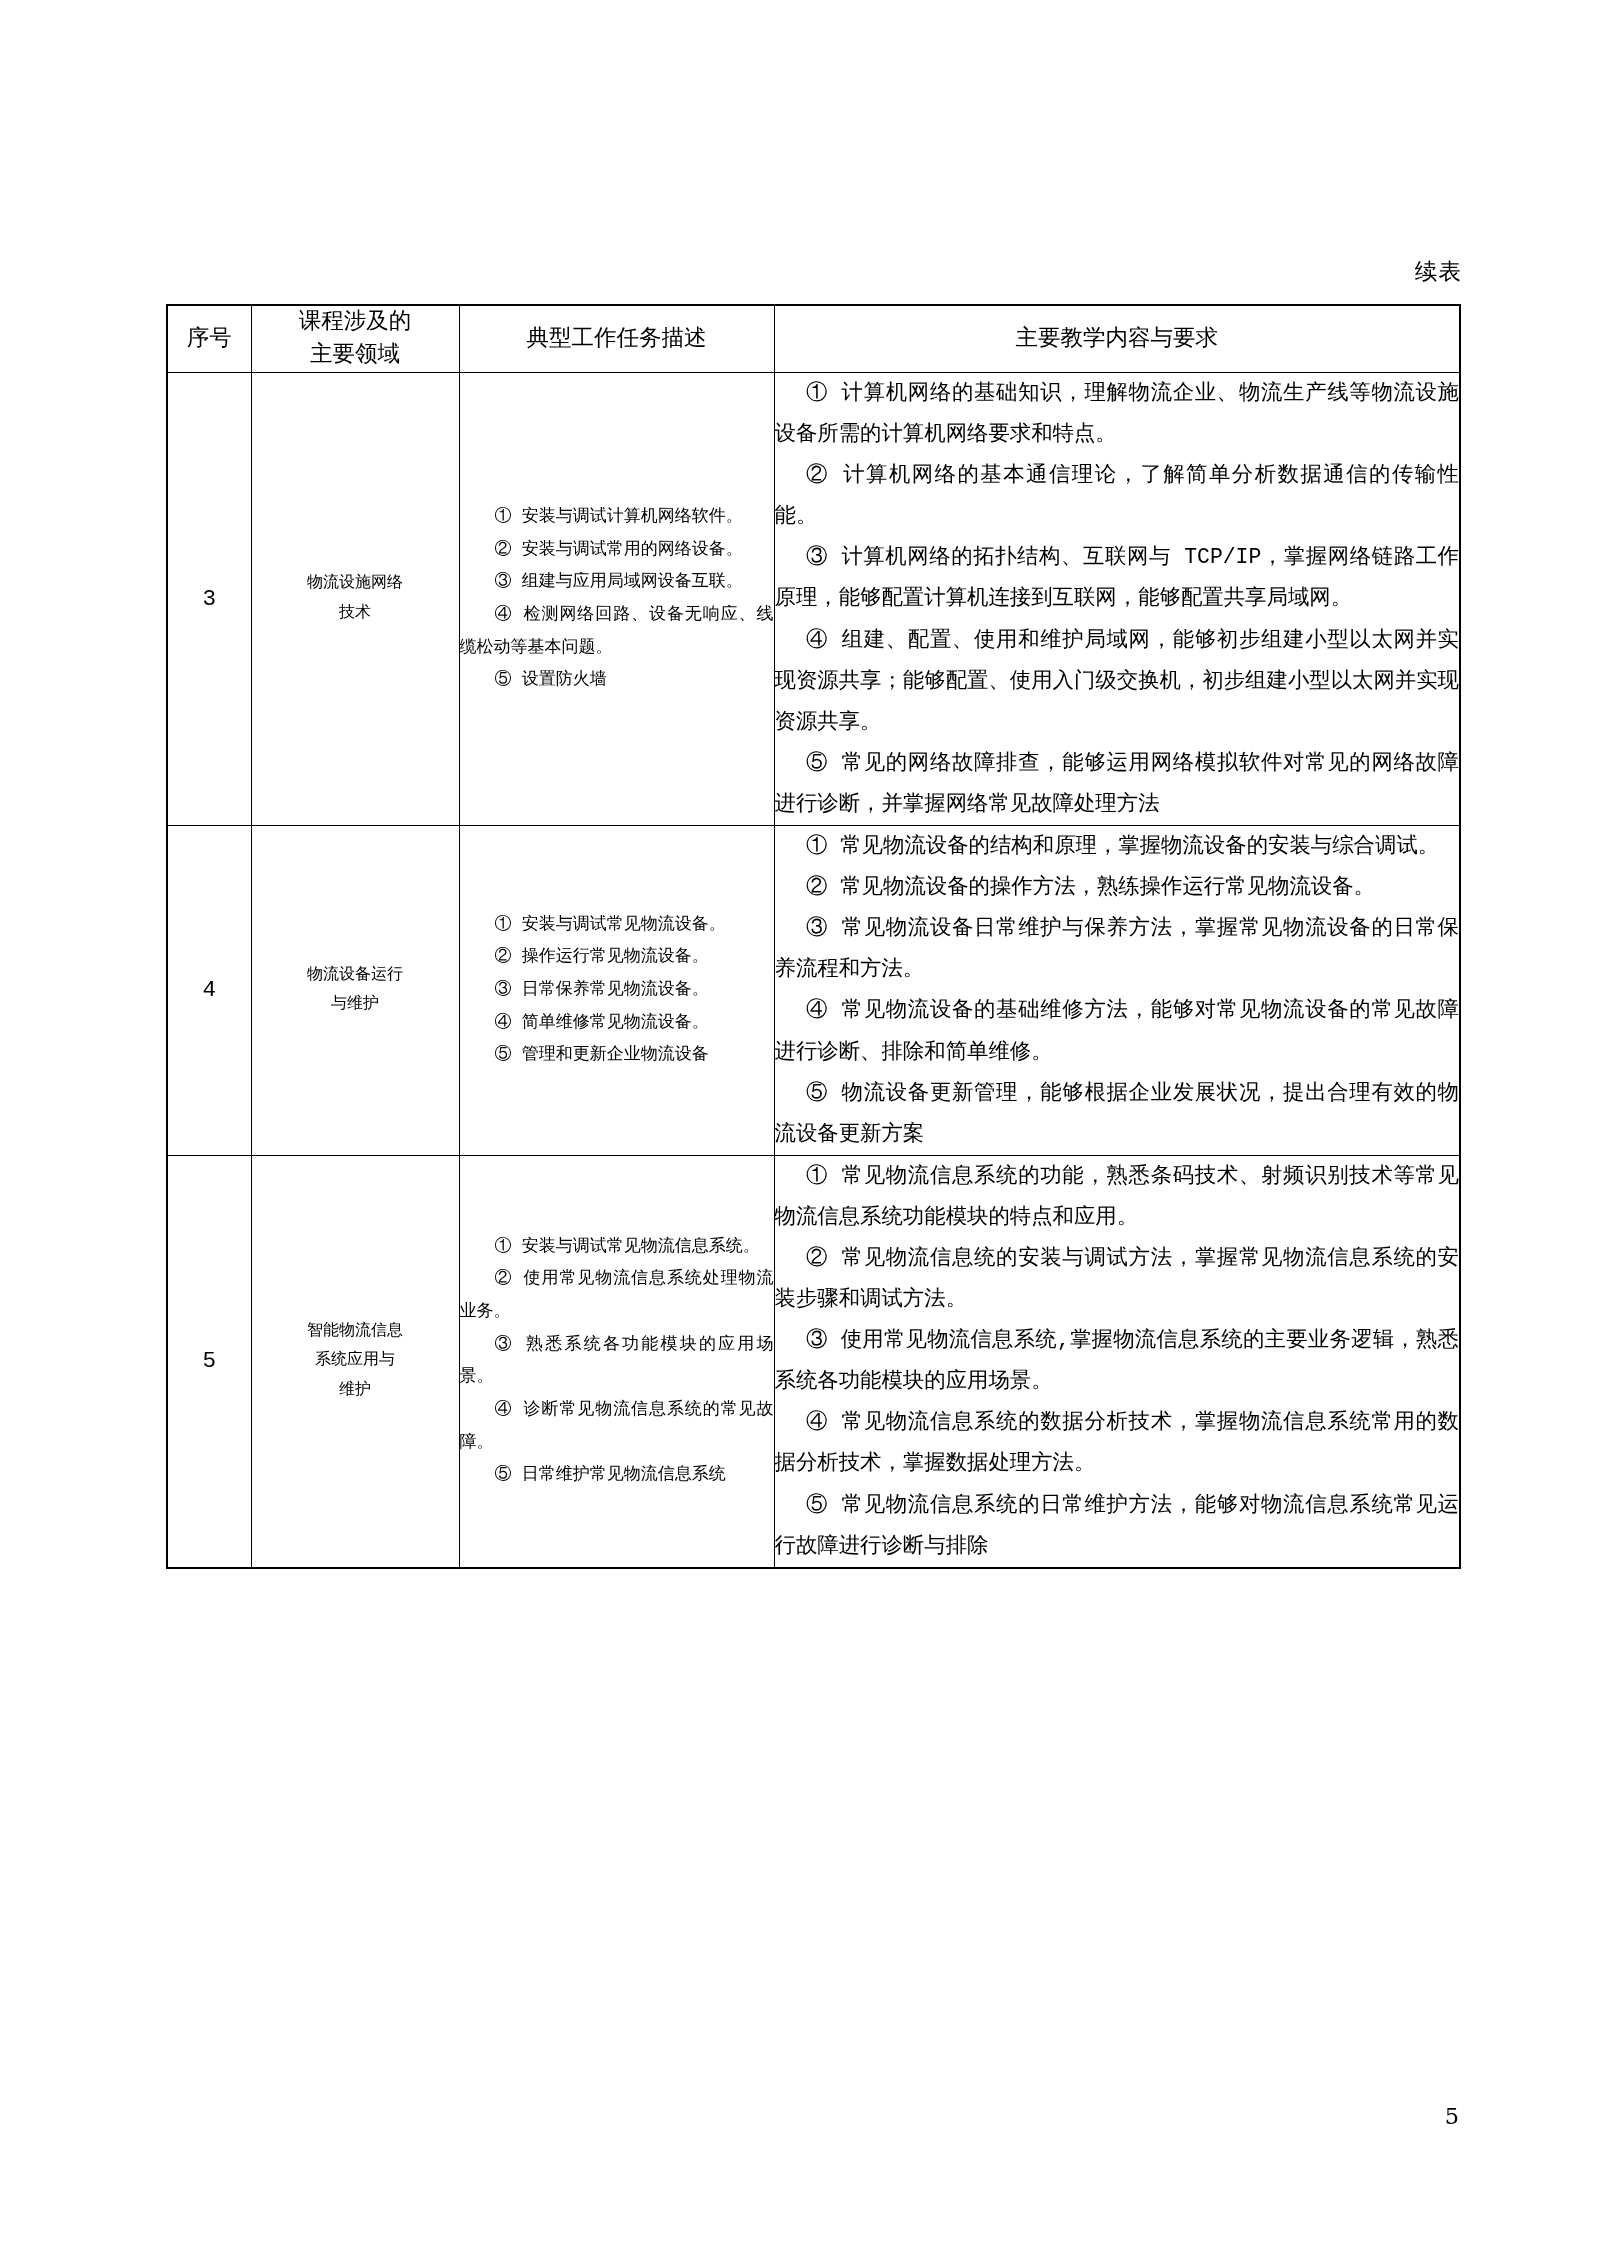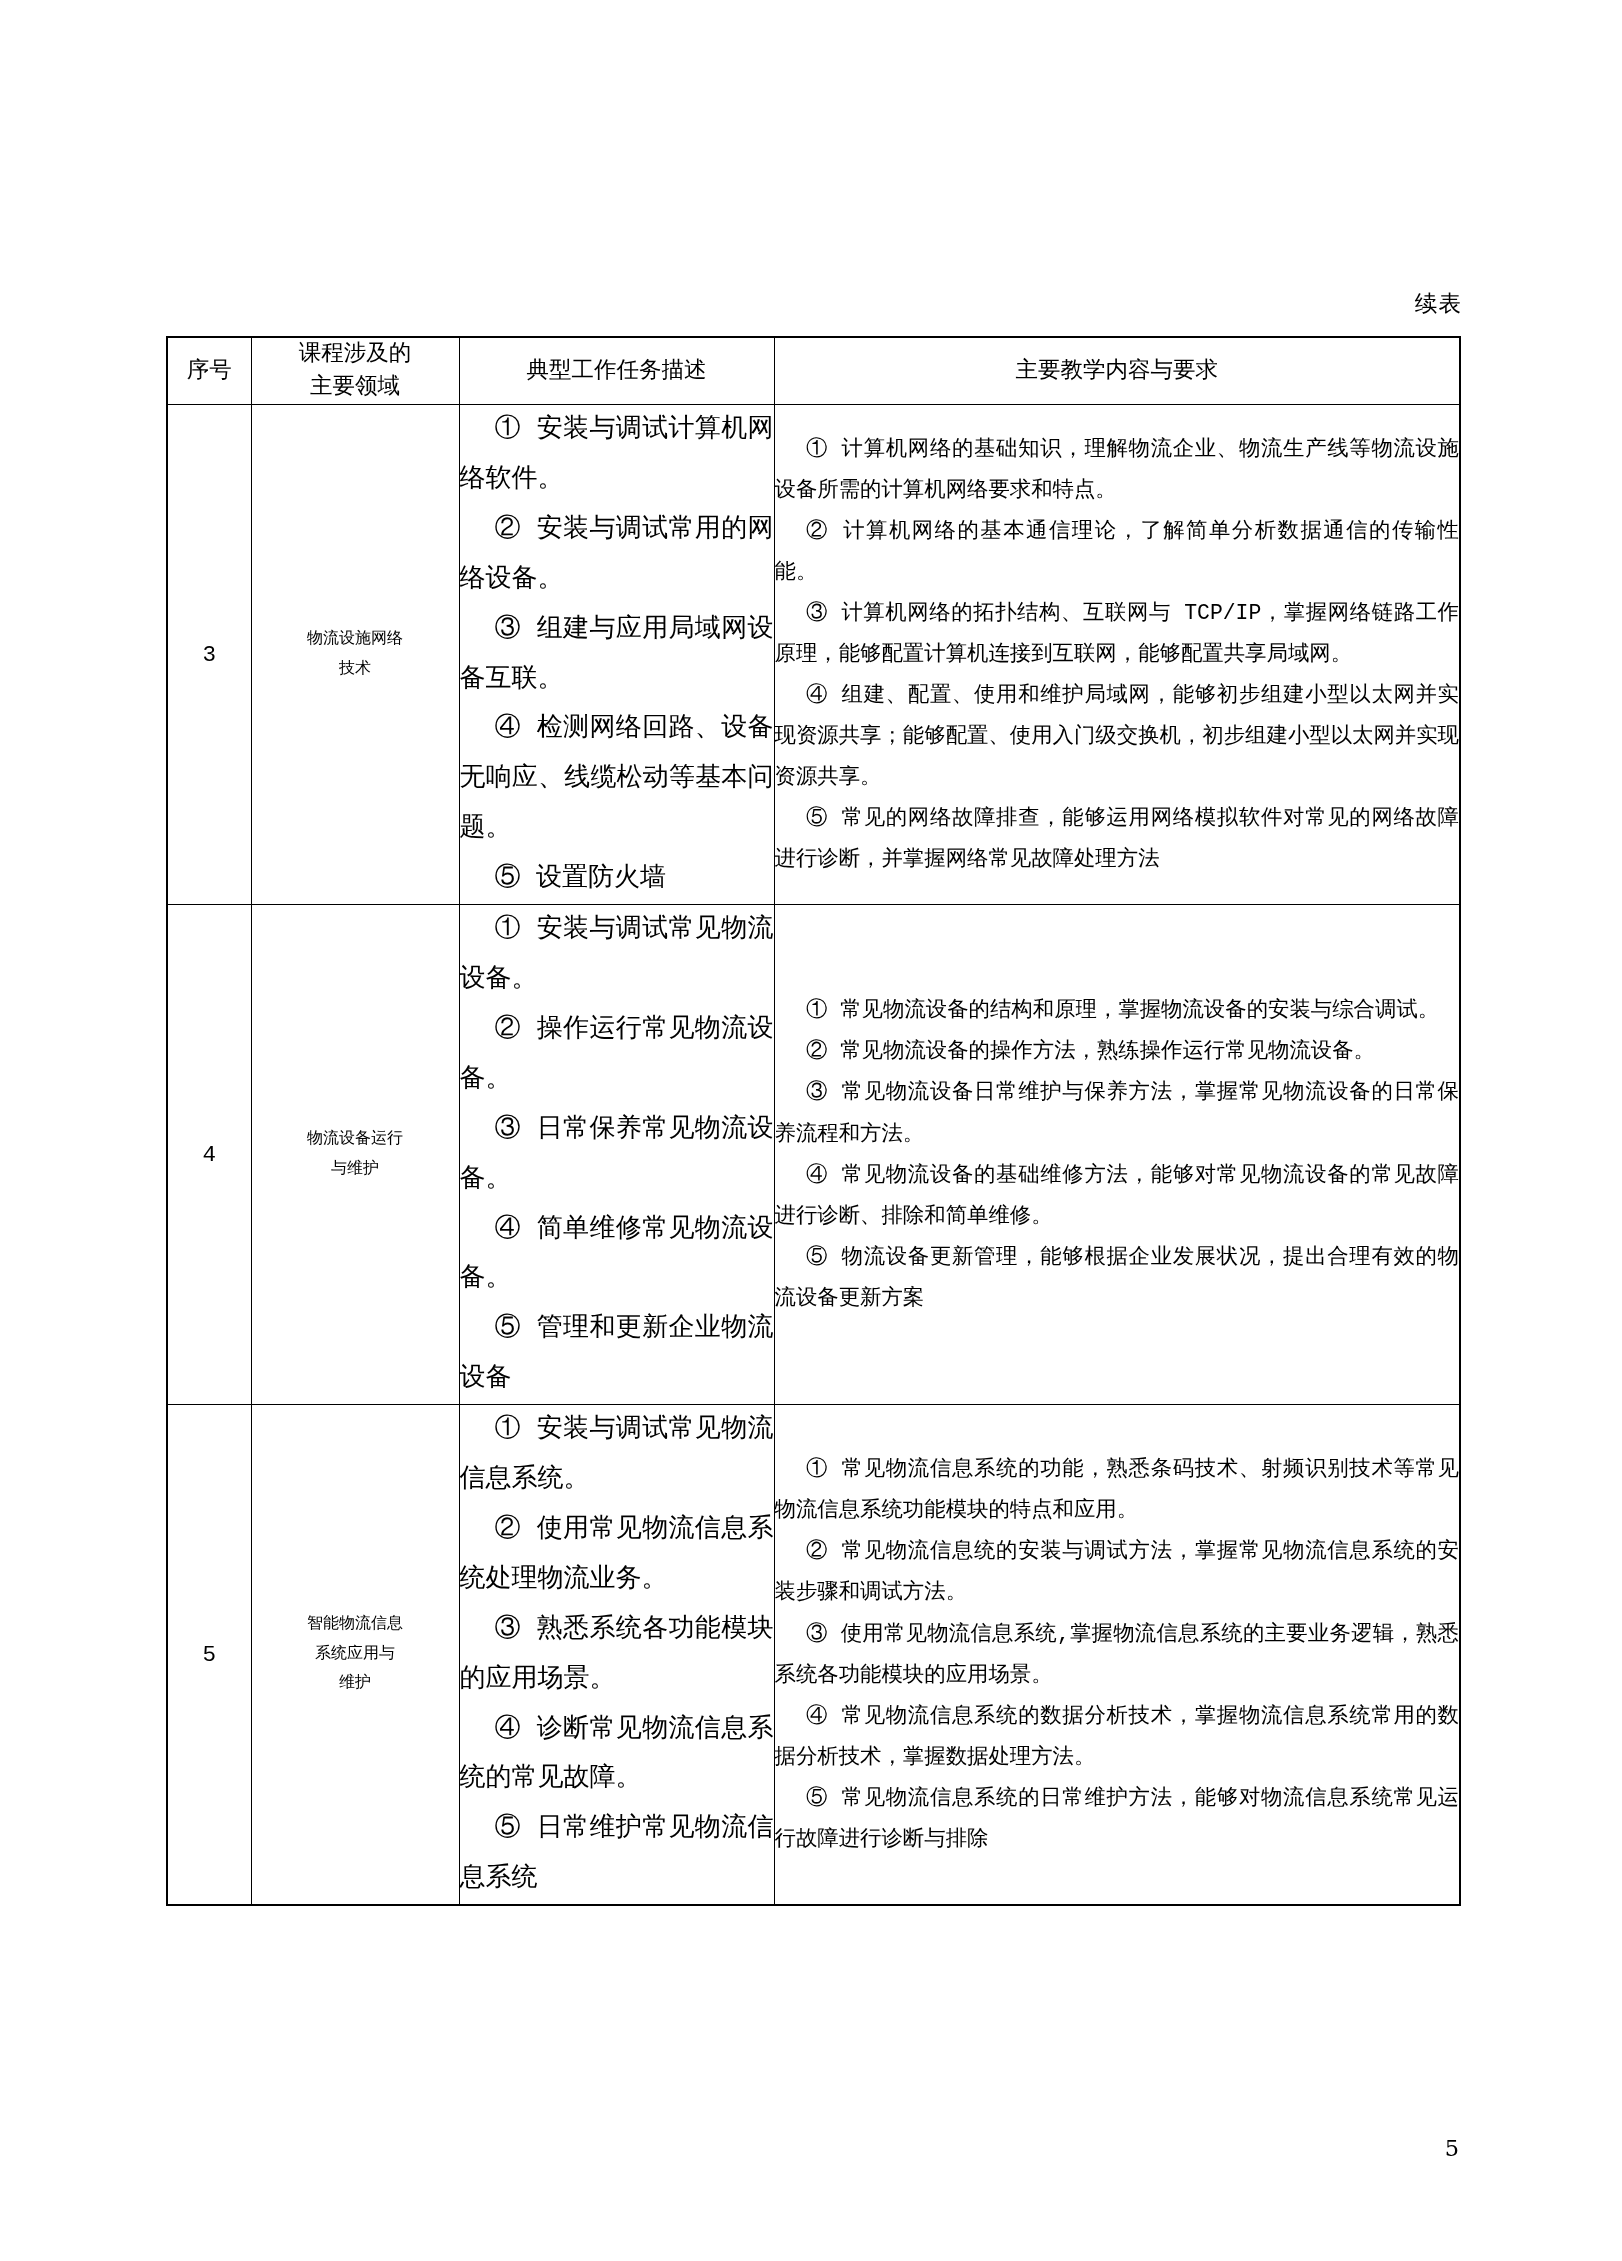--- a/index.html
+++ b/index.html
@@ -13,21 +13,20 @@
     font-family: "DejaVu Serif", "Liberation Serif", serif;
     color: #000000;
     position: relative;
   }
   .page {
     position: absolute;
     left: 0; top: 0;
     width: 1622px;
     height: 1857px;
     box-sizing: border-box;
-    margin-top: 32px;
   }
   .continued-label {
     position: absolute;
     left: 0;
     top: 256px;
     width: 1462px;
     text-align: right;
     font-size: 22.5px;
     letter-spacing: 1.1px;
   }
@@ -70,21 +69,21 @@
   }
   td.cell-field {
     text-align: center;
     font-size: 16px;
     line-height: 1.85;
     padding: 5.6px 7.9px;
   }
   td.cell-field .fld-line { display: block; }
 
   td.cell-task {
-    font-size: 26px;
+    font-size: 17px;
     line-height: 1.92;
     padding: 14.6px 12.4px 14.6px 11.2px;
     vertical-align: middle;
     text-align: justify;
     text-justify: inter-ideograph;
   }
   td.cell-task .item {
     display: block;
     text-indent: 35px;
     margin: 0;

